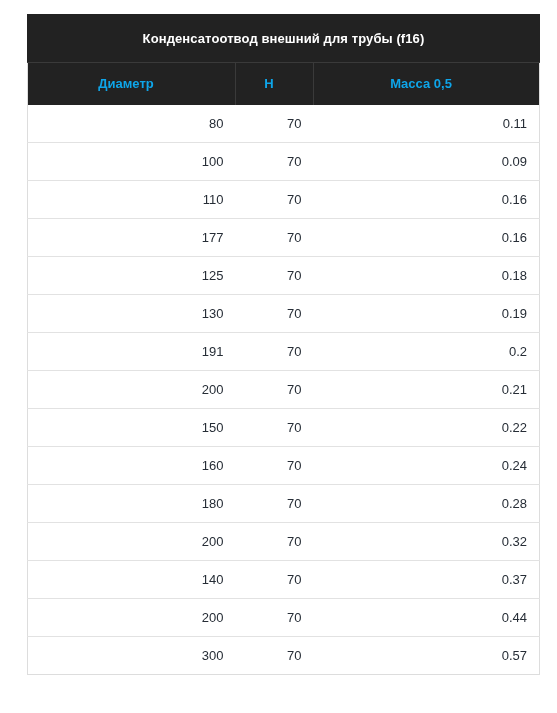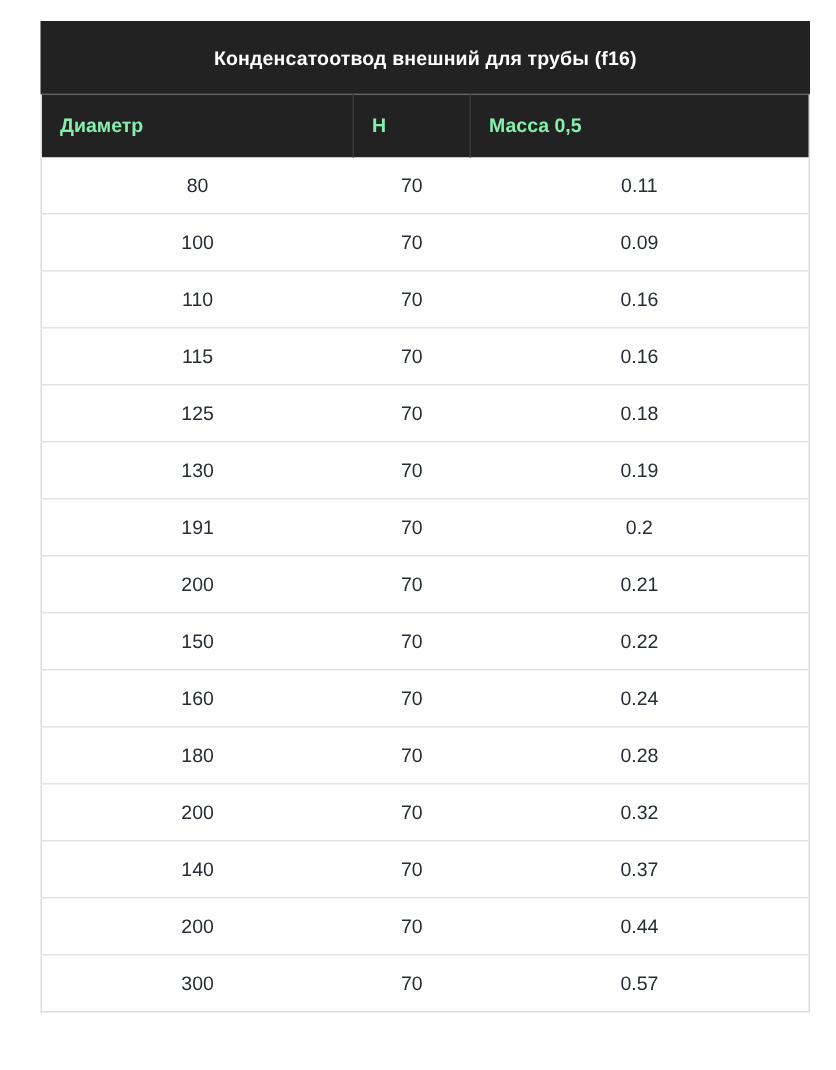--- a/index.html
+++ b/index.html
@@ -36,38 +36,38 @@
     font-size: 13px;
     font-weight: bold;
     text-align: center;
     padding: 17px 8px 16px 8px;
     letter-spacing: 0.1px;
     caption-side: top;
   }
 
   .spec-table thead th {
     background: #222222;
-    color: #86efac;
+    color: #0ea5e9;
     font-size: 13px;
     font-weight: bold;
-    text-align: left;
+    text-align: center;
     padding: 13px 23px 14px 12px;
     border-top: 1px solid #3a3a3a;
     border-right: 1px solid #3a3a3a;
     vertical-align: middle;
     white-space: nowrap;
   }
   .spec-table thead th:last-child {
     border-right: none;
   }
 
   .spec-table tbody td {
     font-size: 13px;
     color: #262d36;
-    text-align: center;
+    text-align: right;
     padding: 11px 12px 11px 12px;
     border-bottom: 1px solid #e2e2e2;
     background: #ffffff;
     vertical-align: middle;
     white-space: nowrap;
   }
   .spec-table tbody tr:last-child td {
     border-bottom: none;
   }
 
@@ -107,21 +107,21 @@
           <td>100</td>
           <td>70</td>
           <td>0.09</td>
         </tr>
         <tr>
           <td>110</td>
           <td>70</td>
           <td>0.16</td>
         </tr>
         <tr>
-          <td>115</td>
+          <td>177</td>
           <td>70</td>
           <td>0.16</td>
         </tr>
         <tr>
           <td>125</td>
           <td>70</td>
           <td>0.18</td>
         </tr>
         <tr>
           <td>130</td>

